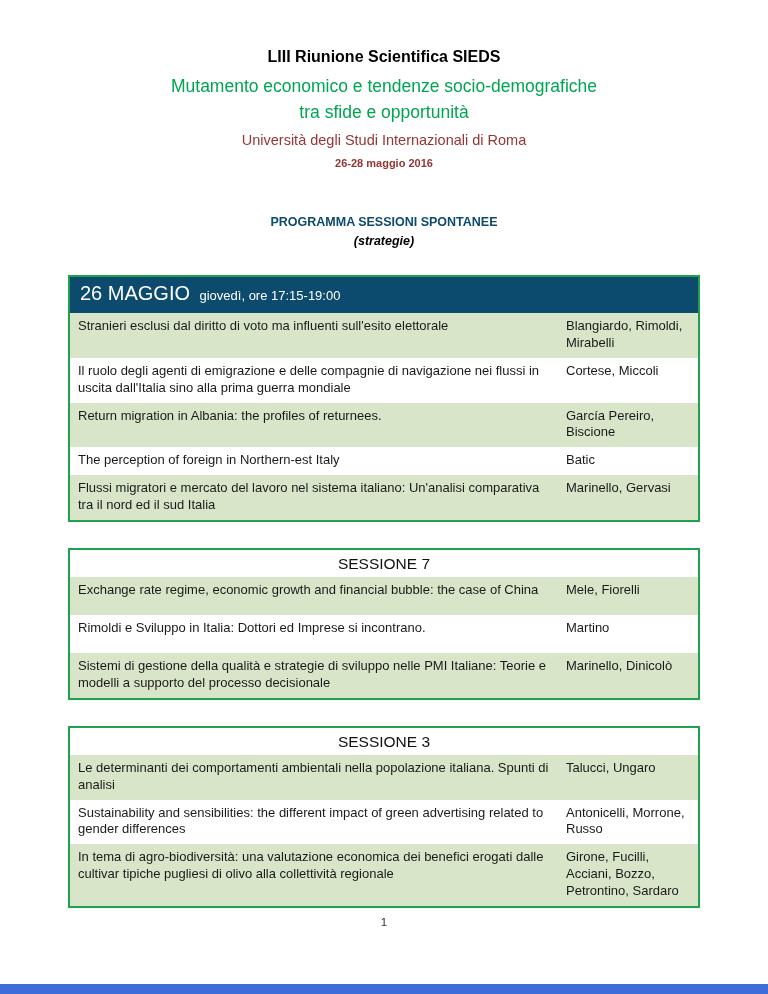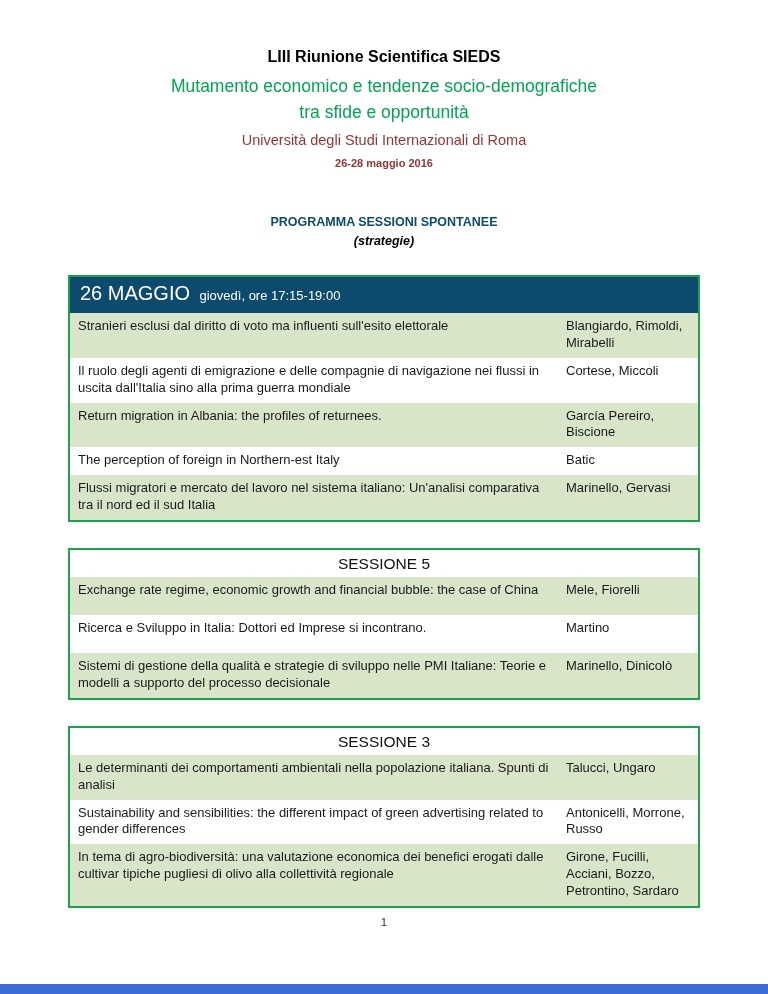--- a/index.html
+++ b/index.html
@@ -147,29 +147,29 @@
         </tr>
         <tr>
           <td class="paper">Flussi migratori e mercato del lavoro nel sistema italiano: Un'analisi comparativa tra il nord ed il sud Italia</td>
           <td class="authors">Marinello, Gervasi</td>
         </tr>
       </tbody>
     </table>
   </div>
 
   <div class="session-box">
-    <div class="session-title">SESSIONE 5</div>
+    <div class="session-title">SESSIONE 7</div>
     <table class="session-table session-2">
       <tbody>
         <tr>
           <td class="paper">Exchange rate regime, economic growth and financial bubble: the case of China</td>
           <td class="authors">Mele, Fiorelli</td>
         </tr>
         <tr>
-          <td class="paper">Ricerca e Sviluppo in Italia: Dottori ed Imprese si incontrano.</td>
+          <td class="paper">Rimoldi e Sviluppo in Italia: Dottori ed Imprese si incontrano.</td>
           <td class="authors">Martino</td>
         </tr>
         <tr>
           <td class="paper">Sistemi di gestione della qualità e strategie di sviluppo nelle PMI Italiane: Teorie e modelli a supporto del processo decisionale</td>
           <td class="authors">Marinello, Dinicolò</td>
         </tr>
       </tbody>
     </table>
   </div>
 

